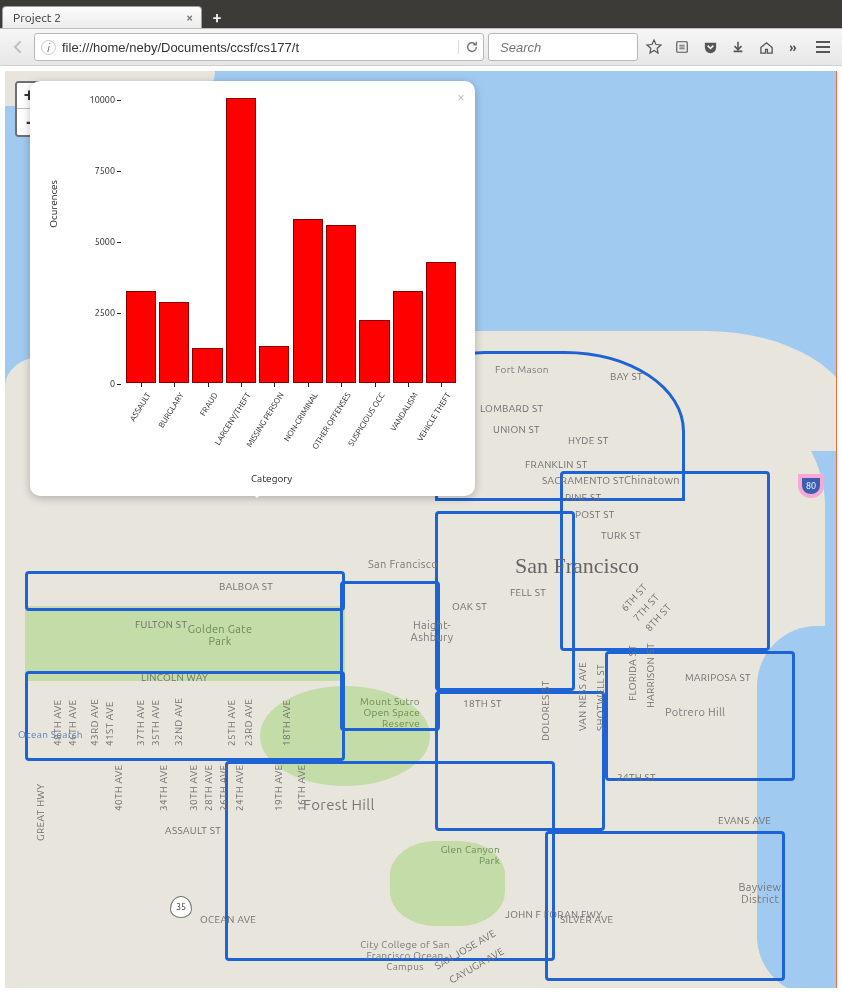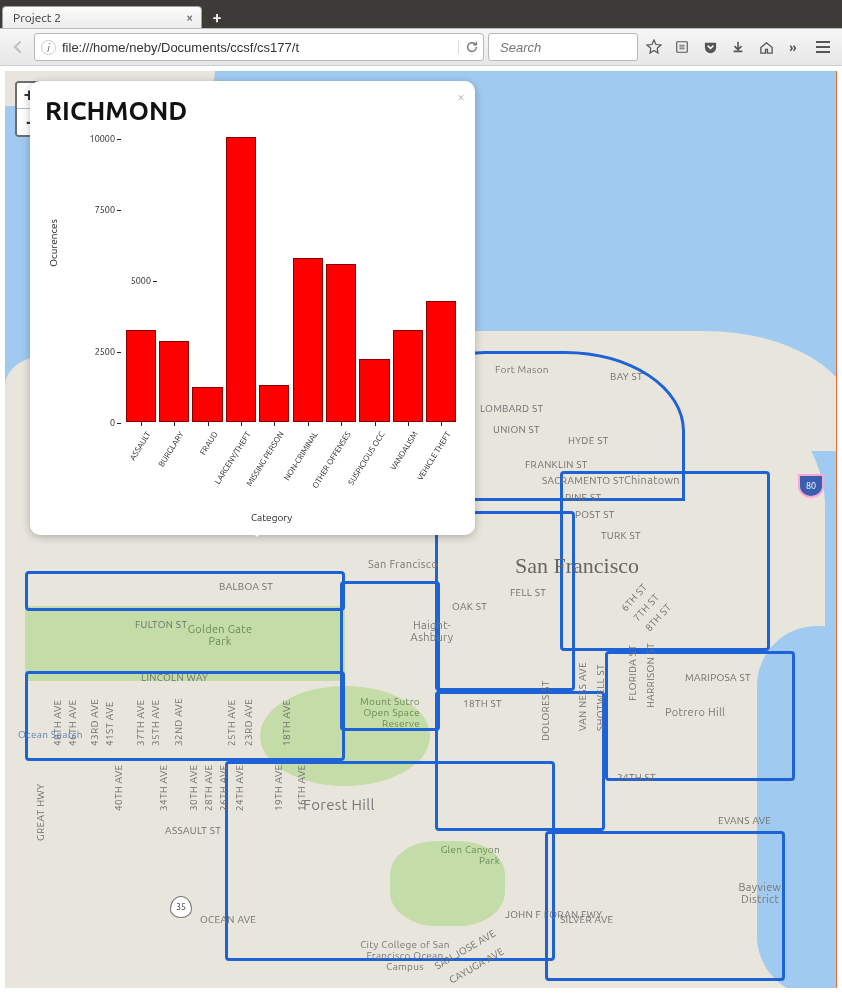--- a/index.html
+++ b/index.html
@@ -222,31 +222,30 @@
         <div class="maplabel" style="left:175px; top:552px; font-size:11px; color:#6b8a57; width:80px; white-space:normal; text-align:center">Golden Gate Park</div>
         <div class="maplabel" style="left:335px; top:625px; font-size:10px; color:#6b8a57; width:80px; white-space:normal; text-align:right">Mount Sutro Open Space Reserve</div>
         <div class="maplabel" style="left:660px; top:635px; font-size:11px; color:#777">Potrero Hill</div>
         <div class="maplabel" style="left:298px; top:725px; font-size:15px; color:#777">Forest Hill</div>
         <div class="maplabel" style="left:415px; top:773px; font-size:10px; color:#6b8a57; width:80px; white-space:normal; text-align:right">Glen Canyon Park</div>
         <div class="maplabel" style="left:355px; top:868px; font-size:10px; color:#777; width:90px; white-space:normal; text-align:center">City College of San Francisco Ocean Campus</div>
         <div class="maplabel" style="left:725px; top:810px; font-size:11px; color:#777; width:60px; white-space:normal; text-align:center">Bayview District</div>
         <div class="maplabel" style="left:13px; top:658px; font-size:10px; color:#5a84b5">Ocean Search</div>
 
         <div style="position:absolute; left:165px; top:825px; width:22px; height:22px; border:1px solid #777; border-radius:50% 50% 50% 50%/60% 60% 40% 40%; background:#fff; font-size:9px; display:flex; align-items:center; justify-content:center; color:#333">35</div>
-        <div style="position:absolute; left:793px; top:403px; width:26px; height:24px; background:#3a5fb0; border:2px solid #f9a8d4; border-radius:0 0 50% 50%; font-size:9px; display:flex; align-items:center; justify-content:center; color:#fff">80</div>
+        <div style="position:absolute; left:793px; top:403px; width:26px; height:24px; background:#3a5fb0; border:4px solid #f9a8d4; border-radius:0 0 50% 50%; font-size:9px; display:flex; align-items:center; justify-content:center; color:#fff">80</div>
       </div>
 
       <div class="zoom">
         <button>+</button>
         <button>-</button>
       </div>
 
       <div class="popup">
         <span class="popup-close">×</span>
-        <h1>RICHMOND</h1>
         <div class="chart">
           <div class="ylabel">Ocurences</div>
           <div class="plot" id="plot">
               <div class="bar" style="left: 1.67px; width: 30.06px; height: 92.16px;"></div>
               <div class="xtick" style="left: -69.3px;">ASSAULT</div>
               <div class="xtick-mark" style="left: 16.7px;"></div>
               <div class="bar" style="left: 35.07px; width: 30.06px; height: 80.64px;"></div>
               <div class="xtick" style="left: -35.9px;">BURGLARY</div>
               <div class="xtick-mark" style="left: 50.1px;"></div>
               <div class="bar" style="left: 68.47px; width: 30.06px; height: 34.56px;"></div>
@@ -270,21 +269,21 @@
               <div class="bar" style="left: 268.87px; width: 30.06px; height: 92.16px;"></div>
               <div class="xtick" style="left: 197.9px;">VANDALISM</div>
               <div class="xtick-mark" style="left: 283.9px;"></div>
               <div class="bar" style="left: 302.27px; width: 30.06px; height: 120.96px;"></div>
               <div class="xtick" style="left: 231.3px;">VEHICLE THEFT</div>
               <div class="xtick-mark" style="left: 317.3px;"></div>
             </div>
           <div class="xlabel">Category</div>
         <div class="ytick" style="bottom: 7px;">0</div>
             <div class="ytick" style="bottom: 78px;">2500</div>
-            <div class="ytick" style="bottom: 149px; margin-left: 36px;">5000</div>
+            <div class="ytick" style="bottom: 149px;">5000</div>
             <div class="ytick" style="bottom: 220px;">7500</div>
             <div class="ytick" style="bottom: 291px;">10000</div>
           </div>
       </div>
 
       <div class="scroll-edge"></div>
     </div>
   </div>
 </div>
 

